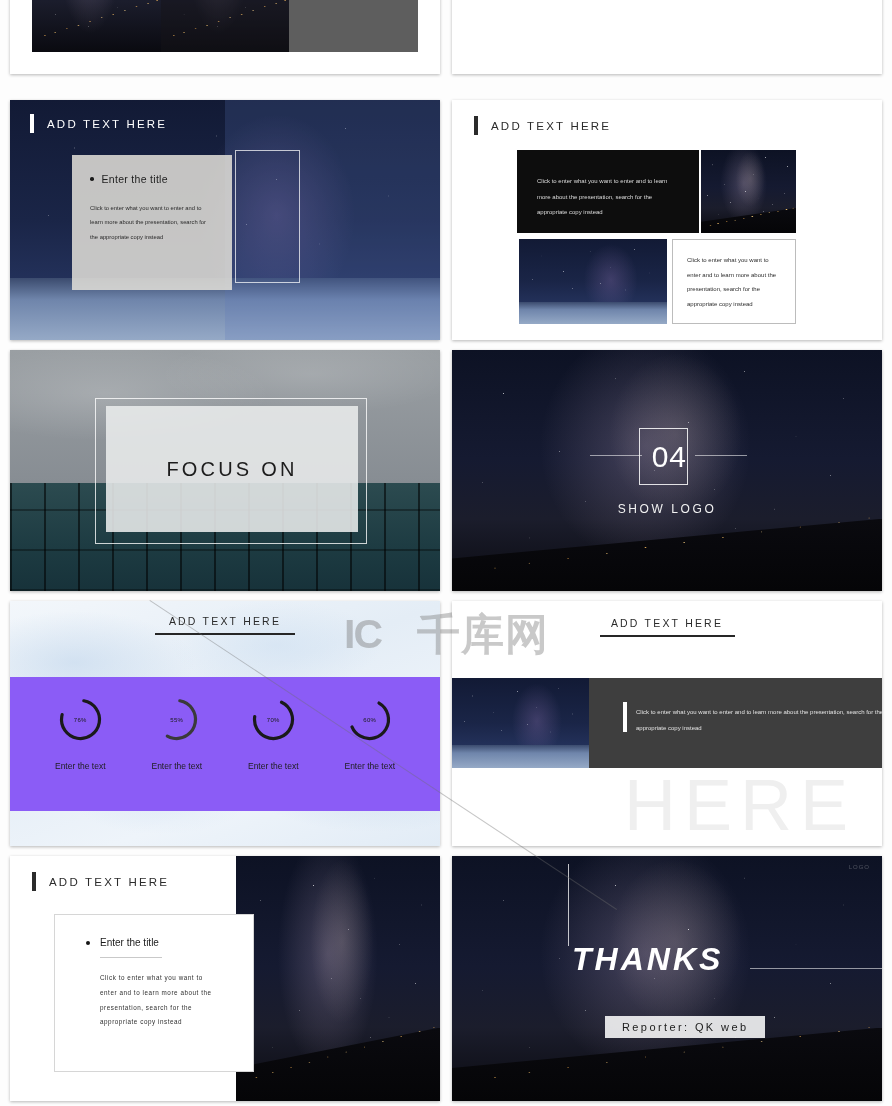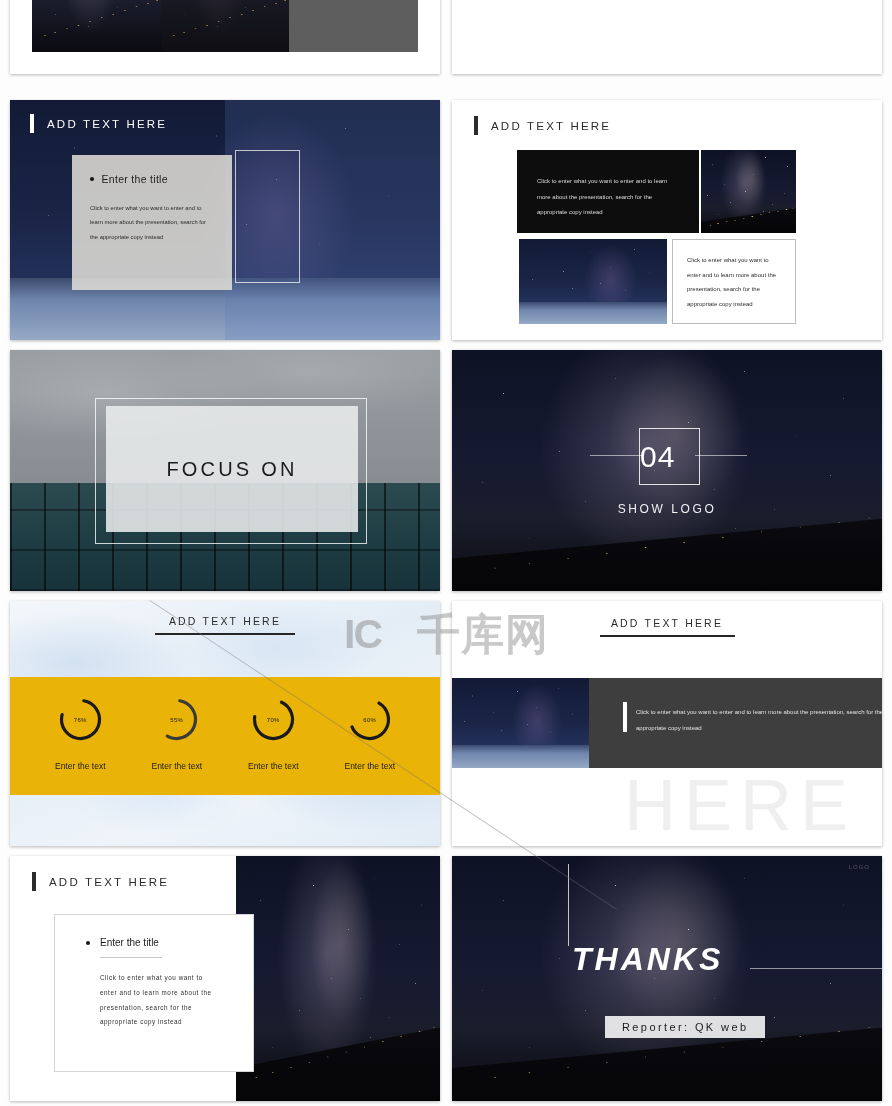--- a/index.html
+++ b/index.html
@@ -178,42 +178,42 @@
     display:flex; align-items:center; justify-content:center;
   }
   .s5-title { font-size:20px; letter-spacing:3.2px; color:#1c1c1c; font-weight:400; }
 
   
   #slide6 { left:452px; top:350px; width:430px; height:241px; }
   .s6-line { position:absolute; top:105px; height:1px; background:rgba(255,255,255,.55); }
   .s6-line.l { left:138px; width:52px; }
   .s6-line.r { left:243px; width:52px; }
   .s6-sq {
-    position:absolute; left:187px; top:78px; width:61px; height:57px;
+    position:absolute; left:187px; top:78px; width:49px; height:57px;
     border:1px solid rgba(255,255,255,.85);
-    display:flex; align-items:center; justify-content:flex-start;
+    display:flex; align-items:center; justify-content:flex-end;
   }
   .s6-num { font-size:30px; color:#fff; font-weight:300; letter-spacing:1px; }
   .s6-sub {
     position:absolute; left:0; right:0; top:152px; text-align:center;
     color:#f2f2f2; font-size:12px; letter-spacing:2.6px;
   }
 
   
   #slide7 { left:10px; top:601px; width:430px; height:245px; }
   .s7-hdr {
     position:absolute; left:0; right:0; top:14px; text-align:center;
   }
   .s7-hdr .t { font-size:10.5px; letter-spacing:2.2px; color:#2b2b2b; }
   .s7-hdr .u {
     width:140px; height:2px; background:#262626; margin:6px auto 0;
   }
   .s7-band {
-    position:absolute; left:0; right:0; top:76px; height:118px;
-    background:#eab308;
+    position:absolute; left:0; right:0; top:76px; height:134px;
+    background:#8b5cf6;
   }
   .s7-items {
     position:absolute; inset:0; display:flex; align-items:flex-start;
     padding:18px 22px 0 22px;
   }
   .s7-item { flex:1; display:flex; flex-direction:column; align-items:center; }
   .donut { position:relative; width:49px; height:49px; }
   .donut svg { display:block; }
   .donut .pct {
     position:absolute; inset:0; display:flex; align-items:center; justify-content:center;

